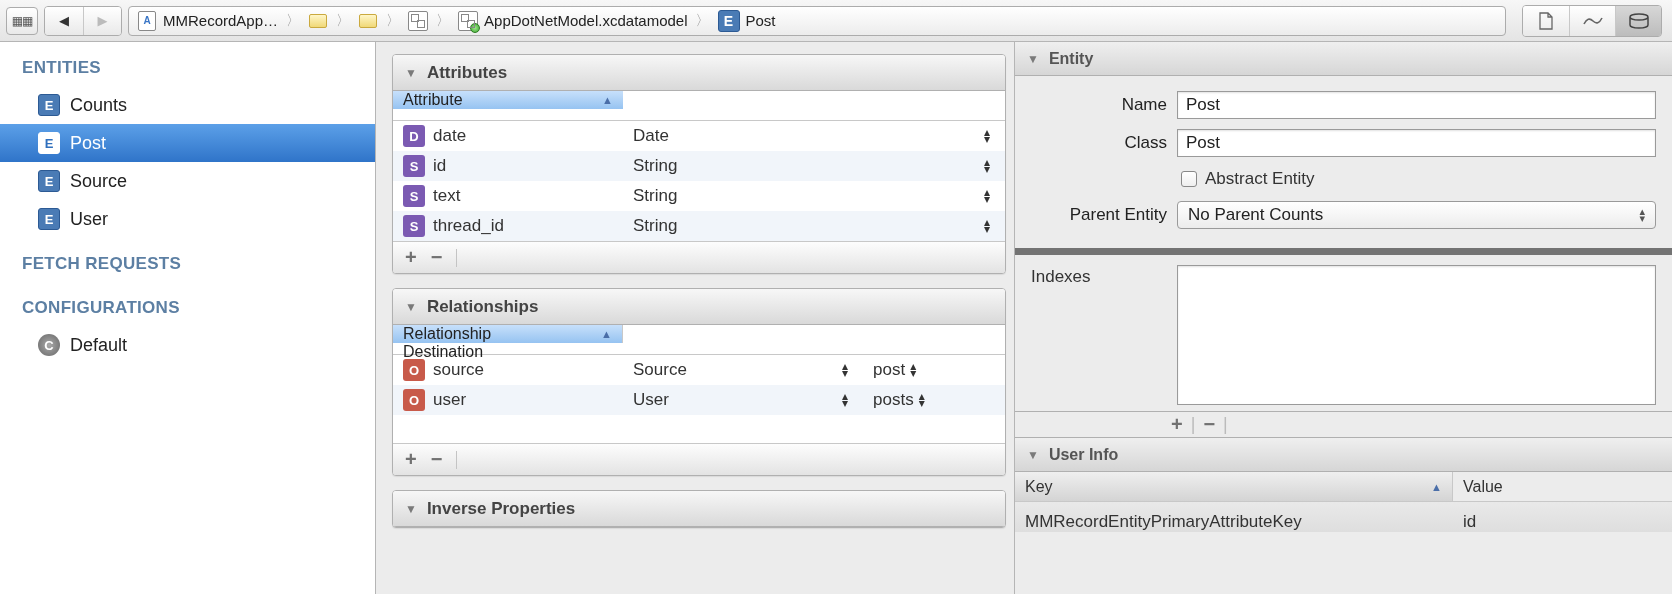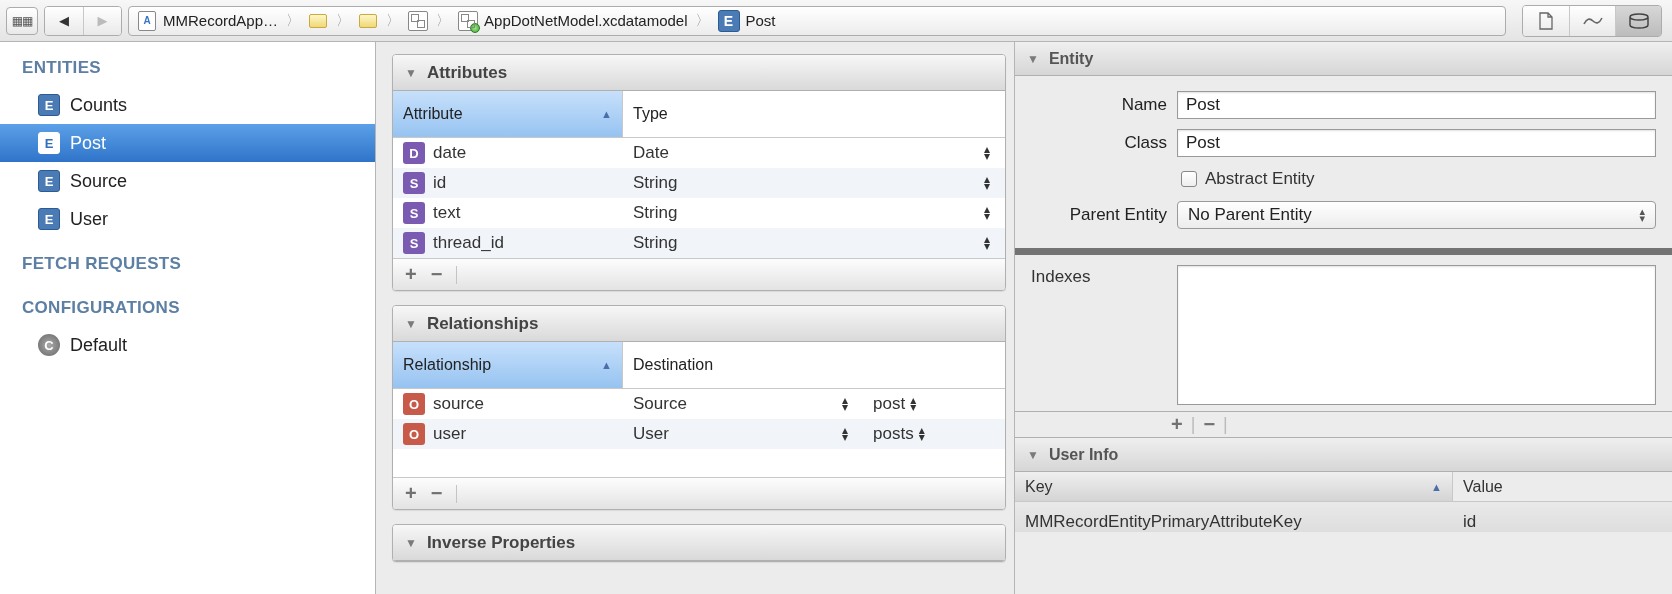--- a/index.html
+++ b/index.html
@@ -110,21 +110,21 @@
   border-radius:4px;
   box-shadow: 0 1px 1px rgba(0,0,0,0.08);
   overflow:hidden;
 }
 .panel-header{
   height:36px; background:linear-gradient(#f7f7f7,#d9d9d9); border-bottom:1px solid #b0b0b0;
   display:flex; align-items:center; gap:10px; padding:0 12px; font-size:17px; font-weight:600; color:#444;
 }
 .disclose { color:#7a7a7a; font-size:12px;}
 .col-header{
-  height:47px; display:flex; border-bottom:1px solid #c8c8c8; font-size:16px; color:#222; align-items:stretch;
+  height:30px; display:flex; border-bottom:1px solid #c8c8c8; font-size:16px; color:#222; align-items:stretch;flex-direction:column;
 }
 .col-header .col{ display:flex; align-items:center; padding:0 10px; border-right:1px solid #c8c8c8;}
 .col-header .col:last-child{border-right:none;}
 .col-header .sorted{
   background:linear-gradient(#c7e0fb,#96c3f1);
   justify-content:space-between;
 }
 .sort-tri{ color:#4a6ea8; font-size:11px; }
 
 .rows .row{
@@ -288,23 +288,20 @@
     <div class="panel">
       <div class="panel-header">
         <span class="disclose">▼</span>
         <span>Attributes</span>
       </div>
       <div class="col-header">
         <div class="col sorted attr-col1">
           <span>Attribute</span>
           <span class="sort-tri">▲</span>
         </div>
-        <div class="col attr-col2">
-          <span>Type</span>
-        </div>
       </div>
       <div class="rows">
         <div class="row">
           <div class="cell-a attr-col1">
               <span class="attr-badge badge-D">D</span>
               <span>date</span>
             </div>
           <div class="type-cell attr-col2">
               <span style="flex:1;">Date</span>
               <span class="stepper"></span>
@@ -422,21 +419,21 @@
         <label>Class</label>
         <input class="txt-input" value="Post" style="">
       </div>
       <div class="chk-row">
         <span class="chk"></span>
         <span>Abstract Entity</span>
       </div>
       <div class="form-row">
         <label>Parent Entity</label>
         <div class="select">
-          <span>No Parent Entity</span>
+          <span>No Parent Counts</span>
           <span style="font-size:11px; line-height:7px; color:#555;">▴<br>▾</span>
         </div>
       </div>
     </div>
 
     <div class="indexes-row">
       <label>Indexes</label>
       <div class="indexes-box"></div>
     </div>
     <div class="indexes-footer">

